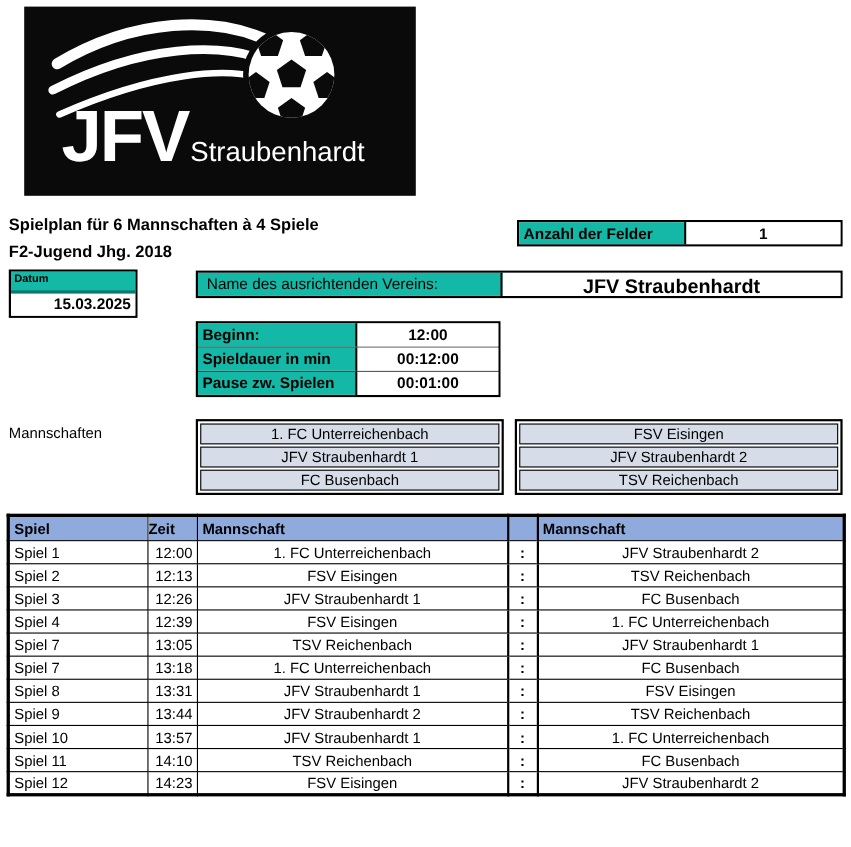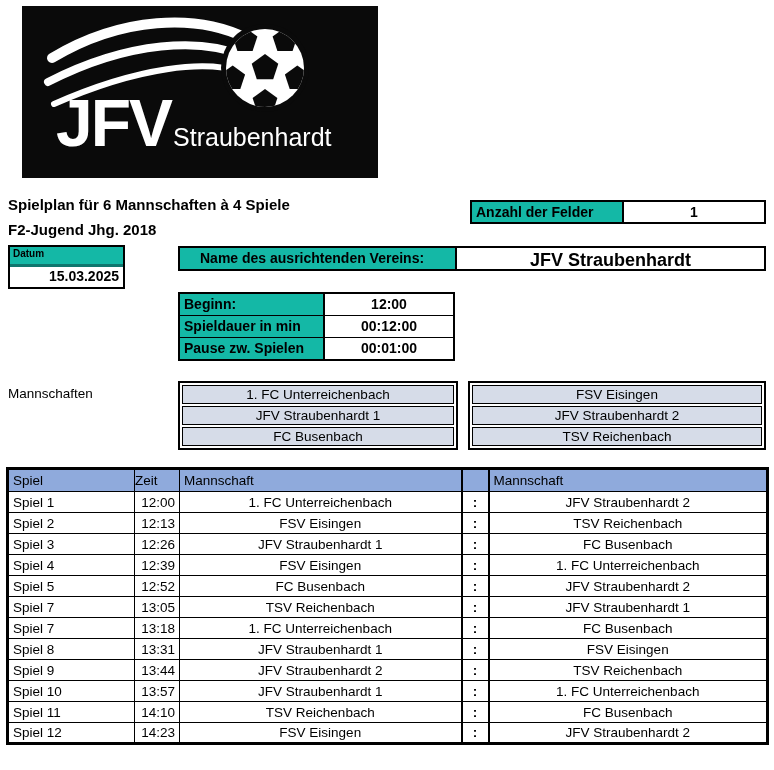--- a/index.html
+++ b/index.html
@@ -23,42 +23,42 @@
   .fields-box { position:absolute; left:470px; top:200px; width:296px; height:24px;
     border:2px solid #000; display:flex; }
   .fields-label { width:152px; font-size:14px; font-weight:bold; padding:2px 0 0 4px; border-right:2px solid #000; }
   .fields-value { flex:1; font-size:14px; font-weight:bold; text-align:center; padding-top:2px; background:#fff; }
 
   .datum-box { position:absolute; left:8px; top:245px; width:117px; border:2px solid #000; }
   .datum-label { height:20px; font-size:10px; font-weight:bold; padding:1px 0 0 3px; border-bottom:3px solid #0f766e; }
   .datum-value { height:20px; font-size:14px; font-weight:bold; text-align:right; padding:1px 4px 0 0; background:#fff; }
 
   .host-box { position:absolute; left:178px; top:246px; width:588px; height:25px; border:2px solid #000; display:flex; }
-  .host-label { width:277px; font-size:14px; font-weight:bold; padding:2px 0 0 20px; border-right:2px solid #000; }
+  .host-label { width:277px; font-size:14px; font-weight:normal; padding:2px 0 0 8px; border-right:2px solid #000; }
   .host-value { flex:1; font-size:18px; font-weight:bold; text-align:center; padding-top:2px; background:#fff; }
 
   .settings-box { position:absolute; left:178px; top:292px; width:277px; border:2px solid #000; }
   .settings-row { display:flex; border-bottom:1px solid #000; }
   .settings-row:last-child { border-bottom:none; }
   .settings-label { width:145px; height:21px; font-size:14px; font-weight:bold; padding:2px 0 0 4px; border-right:2px solid #000; }
   .settings-value { flex:1; height:21px; font-size:14px; font-weight:bold; text-align:center; padding-top:2px; background:#fff; }
 
   
   .teams-label { position:absolute; left:8px; top:386px; font-size:13.5px; }
   .team-box { position:absolute; top:381px; border:2px solid #000; background:#fff; padding:0; }
   .team-box.left { left:178px; width:280px; }
   .team-box.right { left:468px; width:298px; }
   .team-cell { height:19px; margin:2px; background:#D6DCE8; border:1px solid #000;
     font-size:13.5px; text-align:center; line-height:17px; }
 
   
   .sched { position:absolute; left:6px; top:467px; width:760px; border-collapse:collapse;
     table-layout:fixed; border:3px solid #000; }
   .sched th, .sched td { border:1.5px solid #000; font-size:13.5px; height:21px; overflow:hidden; white-space:nowrap; }
-  .sched th { background:#8FAADC; font-weight:normal; text-align:left; height:23px; }
+  .sched th { background:#8FAADC; font-weight:bold; text-align:left; height:23px; }
   .c-spiel { width:127px; text-align:left; padding-left:4px; }
   .c-zeit  { width:45px;  text-align:right; padding-right:4px; }
   .c-home  { width:282px; text-align:center; }
   .c-sep   { width:27px;  text-align:center; border-left:2.5px solid #000 !important; border-right:2.5px solid #000 !important; font-weight:bold; }
   .c-away  { width:279px; text-align:center; }
   .sched th.c-home, .sched th.c-away { text-align:left; padding-left:4px; }
   .sched td { background:#fff; }
 </style>
 </head>
 <body>
@@ -168,27 +168,20 @@
           <td class="c-away">FC Busenbach</td>
         </tr>
         <tr>
           <td class="c-spiel">Spiel 4</td>
           <td class="c-zeit">12:39</td>
           <td class="c-home">FSV Eisingen</td>
           <td class="c-sep">:</td>
           <td class="c-away">1. FC Unterreichenbach</td>
         </tr>
         <tr>
-          <td class="c-spiel">Spiel 5</td>
-          <td class="c-zeit">12:52</td>
-          <td class="c-home">FC Busenbach</td>
-          <td class="c-sep">:</td>
-          <td class="c-away">JFV Straubenhardt 2</td>
-        </tr>
-        <tr>
           <td class="c-spiel">Spiel 7</td>
           <td class="c-zeit">13:05</td>
           <td class="c-home">TSV Reichenbach</td>
           <td class="c-sep">:</td>
           <td class="c-away">JFV Straubenhardt 1</td>
         </tr>
         <tr>
           <td class="c-spiel">Spiel 7</td>
           <td class="c-zeit">13:18</td>
           <td class="c-home">1. FC Unterreichenbach</td>

